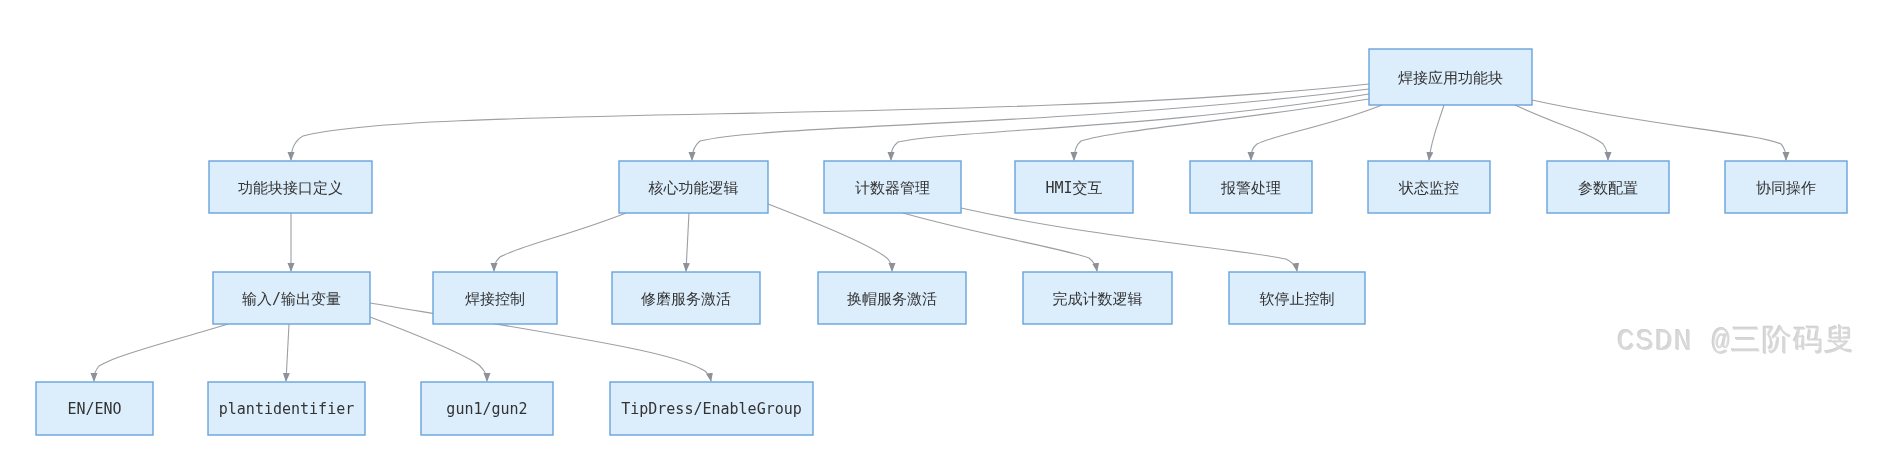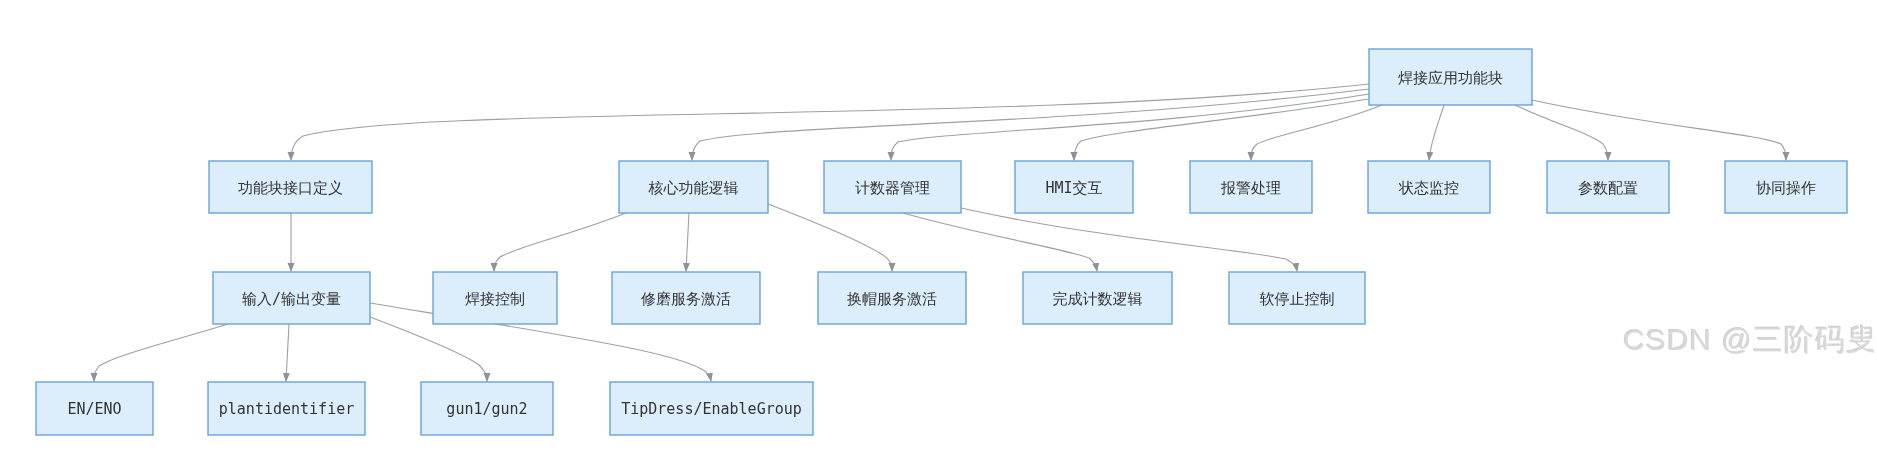--- a/index.html
+++ b/index.html
@@ -32,23 +32,23 @@
     stroke-width: 1.4px;
   }
   .node text {
     font-family: "DejaVu Sans Mono", "DejaVu Sans", sans-serif;
     font-size: 15px;
     fill: var(--node-text, #333333);
     text-anchor: middle;
   }
   .watermark {
     position: absolute;
-    right: 0;
+    right: 22px;
     bottom: 8px;
-    font-family: Liberation Sans, sans-serif;
+    font-family: Liberation Mono, monospace;
     font-size: 30px;
     letter-spacing: 1px;
     color: var(--watermark-color, #d8d8d8);
     text-shadow: 2px 2px 2px #ffffff, -1px -1px 0 #cfcfcf;
     user-select: none;
     white-space: nowrap;
   }
 </style>
 </head>
 <body>

